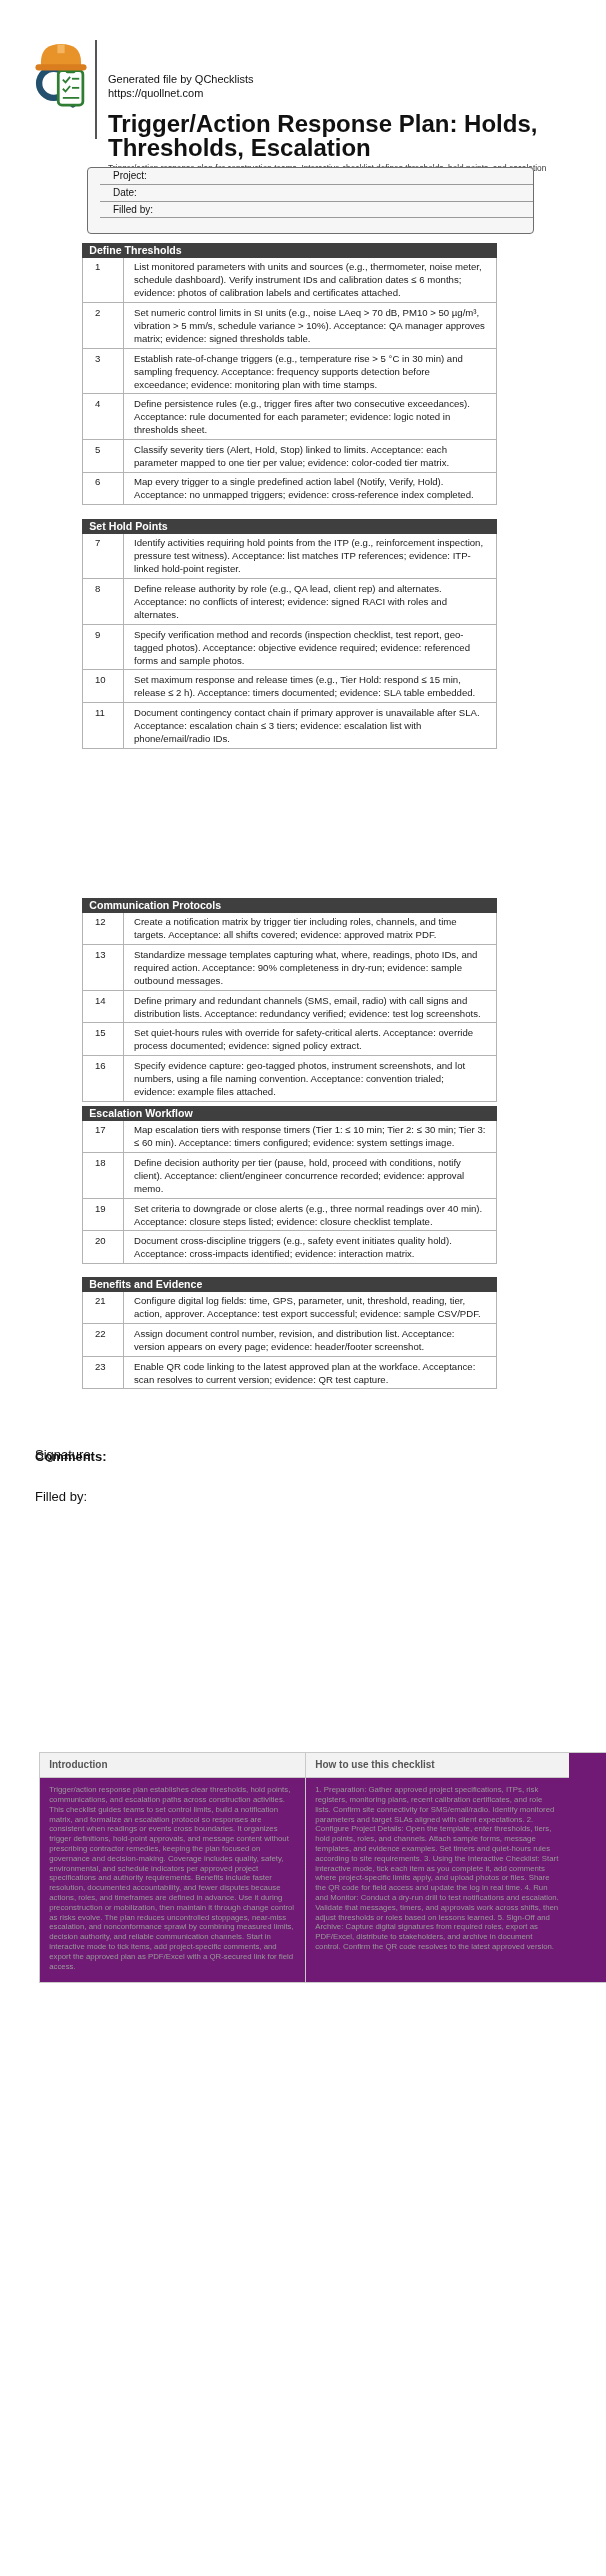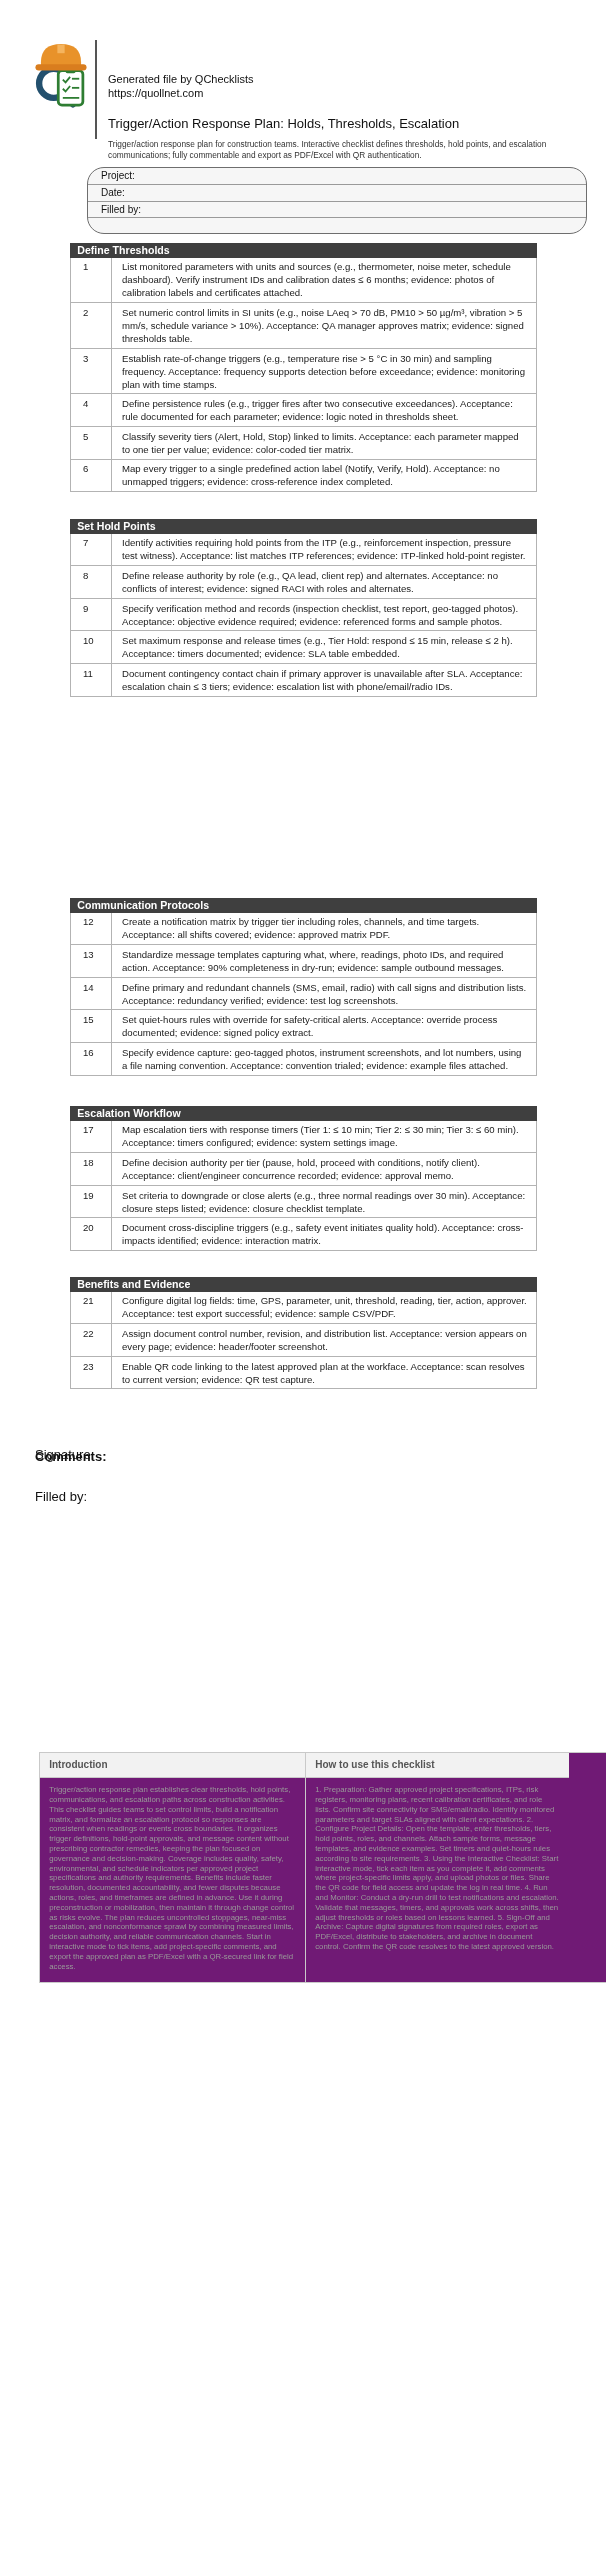--- a/index.html
+++ b/index.html
@@ -5,31 +5,31 @@
   * { margin:0; padding:0; box-sizing:border-box; }
   html,body { background:#ffffff; }
   body { font-family:"Liberation Sans","DejaVu Sans",sans-serif; color:#151515; }
   .page { position:relative; width:607px; height:2576px; background:#ffffff; overflow:hidden; }
 
   
   .logo { position:absolute; left:30px; top:40px; width:62px; height:72px; }
   .vrule { position:absolute; left:95px; top:40px; width:1.8px; height:99px; background:#555; }
   .hdr-text { position:absolute; left:108px; top:44px; width:491px;margin-top:29px; }
   .gen { font-size:11px; line-height:13.8px; color:#111; }
-  .title { margin-top:11px; font-size:13px; line-height:24px; font-weight:400; color:#111; letter-spacing:0; }
+  .title { margin-top:11px; font-size:24px; line-height:24px; font-weight:700; color:#111; letter-spacing:0; }
   .subtitle { margin-top:3.7px; font-size:8.3px; line-height:10.6px; color:#333; max-width:439px; }
 
   
-  .meta-box { position:absolute; left:87px; top:167px; width:500px; border:1.4px solid #6e6e6e;
-              border-radius:17px; background:#f6f6f6; overflow:hidden; }
+  .meta-box { position:absolute; left:87px; top:167px; width:447px; border:1.4px solid #6e6e6e;
+              border-radius:4px; background:#f6f6f6; overflow:hidden;padding-left:12px; }
   .meta-row { min-height:16px; font-size:10px; line-height:15.6px; padding:0 0 0 13px; color:#111; }
   .meta-row + .meta-row { border-top:0.9px solid #9a9a9a; }
 
   
-  .sec { position:absolute; left:70px; width:467px; }
+  .sec { position:absolute; left:82px; width:415px; }
   .sec-header { background:#3f3f3f; color:#ffffff; font-size:10.6px; font-weight:bold;
                 height:14.7px; line-height:14.7px; padding:0 7.3px; }
   .row { display:flex; border-left:0.9px solid #b3b3b3; border-right:0.9px solid #b3b3b3;
          border-bottom:0.9px solid #b3b3b3; background:#fff; }
   .cell { font-size:9.6px; line-height:13px; padding:2.8px 7.3px; color:#1a1a1a; }
   .num { width:41px; flex:0 0 41px; border-right:0.9px solid #b3b3b3; padding-left:12px; }
   .txt { flex:1; padding-left:10px; padding-right:9.2px; }
 
   
   .signoff-label { position:absolute; left:35px; font-size:13px; color:#111;text-align:center; }
@@ -202,21 +202,21 @@
           <div class="cell txt">Map escalation tiers with response timers (Tier 1: ≤ 10 min; Tier 2: ≤ 30 min; Tier 3: ≤ 60 min). Acceptance: timers configured; evidence: system settings image.</div>
         </div>
 
         <div class="row">
           <div class="cell num">18</div>
           <div class="cell txt">Define decision authority per tier (pause, hold, proceed with conditions, notify client). Acceptance: client/engineer concurrence recorded; evidence: approval memo.</div>
         </div>
 
         <div class="row">
           <div class="cell num">19</div>
-          <div class="cell txt">Set criteria to downgrade or close alerts (e.g., three normal readings over 30 min). Acceptance: closure steps listed; evidence: closure checklist template.</div>
+          <div class="cell txt">Set criteria to downgrade or close alerts (e.g., three normal readings over 40 min). Acceptance: closure steps listed; evidence: closure checklist template.</div>
         </div>
 
         <div class="row">
           <div class="cell num">20</div>
           <div class="cell txt">Document cross-discipline triggers (e.g., safety event initiates quality hold). Acceptance: cross-impacts identified; evidence: interaction matrix.</div>
         </div>
       </div>
   </div>
 
   <div class="sec" style="top:1277px">

